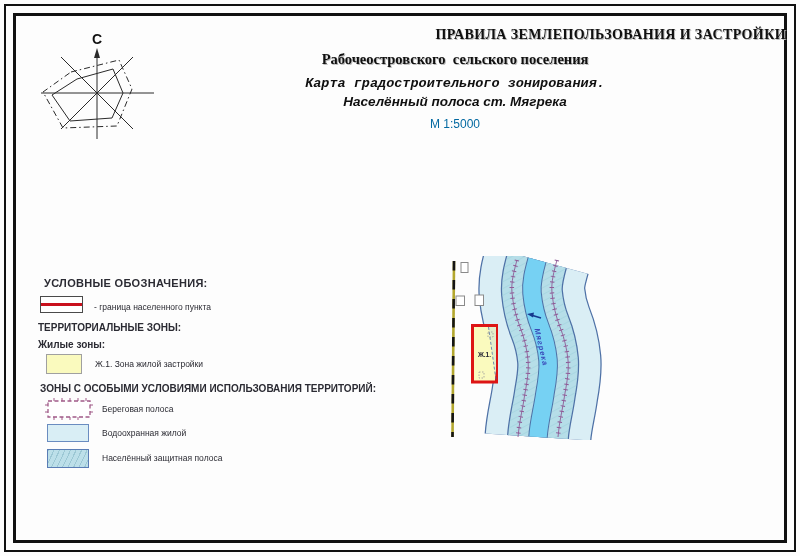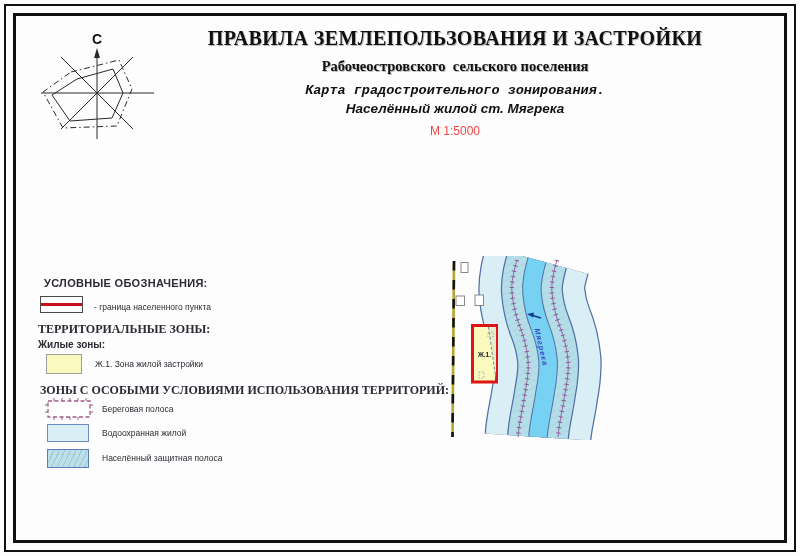--- a/index.html
+++ b/index.html
@@ -2,34 +2,34 @@
 <html><head>
 <meta charset="utf-8">
 <style>
   html,body{margin:0;padding:0;background:#e8e8e8;}
   .sheet{position:relative;width:800px;height:556px;background:#fdfdfd;margin:0 auto;
          font-family:"Liberation Sans",sans-serif;overflow:hidden;}
   .border-outer{position:absolute;inset:4px;border:2px solid #111;pointer-events:none;}
   .border-inner{position:absolute;inset:13px;border:3px solid #111;pointer-events:none;}
 
   .header{position:absolute;left:124px;top:27px;width:662px;text-align:center;color:#101010;}
-  .t1{font-family:"Liberation Serif",serif;font-weight:bold;font-size:20px;letter-spacing:.4px;
-      text-shadow:1px 1px 0 #bbb;}
+  .t1{font-family:"Liberation Serif",serif;font-weight:bold;font-size:14px;letter-spacing:.4px;
+      text-shadow:1px 1px 0 #bbb;text-align:right;}
   .t2{font-family:"Liberation Serif",serif;font-weight:bold;font-size:14.5px;margin-top:8px;
       white-space:pre;text-shadow:1px 1px 0 #bbb;}
   .t3{font-weight:bold;font-style:italic;font-size:13.5px;margin-top:8px;font-family:Liberation Mono, monospace;}
   .t4{font-weight:bold;font-style:italic;font-size:13.5px;margin-top:3px;}
-  .t5{font-weight:normal;font-size:12px;margin-top:8px;color:#ef4444;}
+  .t5{font-weight:normal;font-size:12px;margin-top:8px;color:#0369a1;}
 
   .compass{position:absolute;left:35px;top:26px;width:130px;height:126px;}
 
   .legend{position:absolute;left:0;top:0;color:#2b2b33;}
   .lg-abs{position:absolute;white-space:nowrap;}
   .lg-h1{font-size:11px;font-weight:bold;letter-spacing:.3px;}
-  .lg-h2{font-size:12px;font-weight:bold;font-family:Liberation Serif, serif;}
+  .lg-h2{font-size:10px;font-weight:bold;}
   .lg-h3{font-size:10px;font-weight:bold;}
   .lg-item{font-size:8.5px;font-weight:normal;}
   .sw{position:absolute;box-sizing:border-box;}
   .sw-boundary{width:43px;height:17px;background:#fff;border:1.5px solid #4a4a4a;}
   .sw-boundary .redline{position:absolute;left:0;right:0;top:6px;height:3px;background:#c9101c;}
   .sw-yellow{width:36px;height:20px;background:#fafabe;border:1px solid #a0a0a0;}
   .sw-water{width:42px;height:18px;background:#d9eef5;border:1.2px solid #6a8cc0;}
   .sw-coast{width:42px;height:19px;border:1.2px solid #5a7db5;background:#bcdfe9;
     background-image:repeating-linear-gradient(115deg,rgba(130,180,195,.55) 0 1px,transparent 1px 5px);}
 </style>
@@ -37,21 +37,21 @@
 <body>
 
 <div class="sheet">
   <div class="border-outer"></div>
   <div class="border-inner"></div>
 
   <div class="header">
     <div class="t1">ПРАВИЛА ЗЕМЛЕПОЛЬЗОВАНИЯ И ЗАСТРОЙКИ</div>
     <div class="t2">Рабочеостровского  сельского поселения</div>
     <div class="t3">Карта градостроительного зонирования.</div>
-    <div class="t4">Населённый жилой ст. Мягрека</div>
+    <div class="t4">Населённый полоса ст. Мягрека</div>
     <div class="t5">М 1:5000</div>
   </div>
 
   <svg class="compass" viewBox="0 0 130 126">
     <text x="62" y="18" font-size="14" font-weight="bold" text-anchor="middle" fill="#111">С</text>
     <g stroke="#2a2a2a" stroke-width="1" fill="none">
       <line x1="62" y1="67" x2="62" y2="30"></line>
       <polygon points="59,32 62,22 65,32" fill="#2a2a2a" stroke="none"></polygon>
       <line x1="62" y1="67" x2="62" y2="113"></line>
       <line x1="6" y1="67" x2="119" y2="67"></line>

